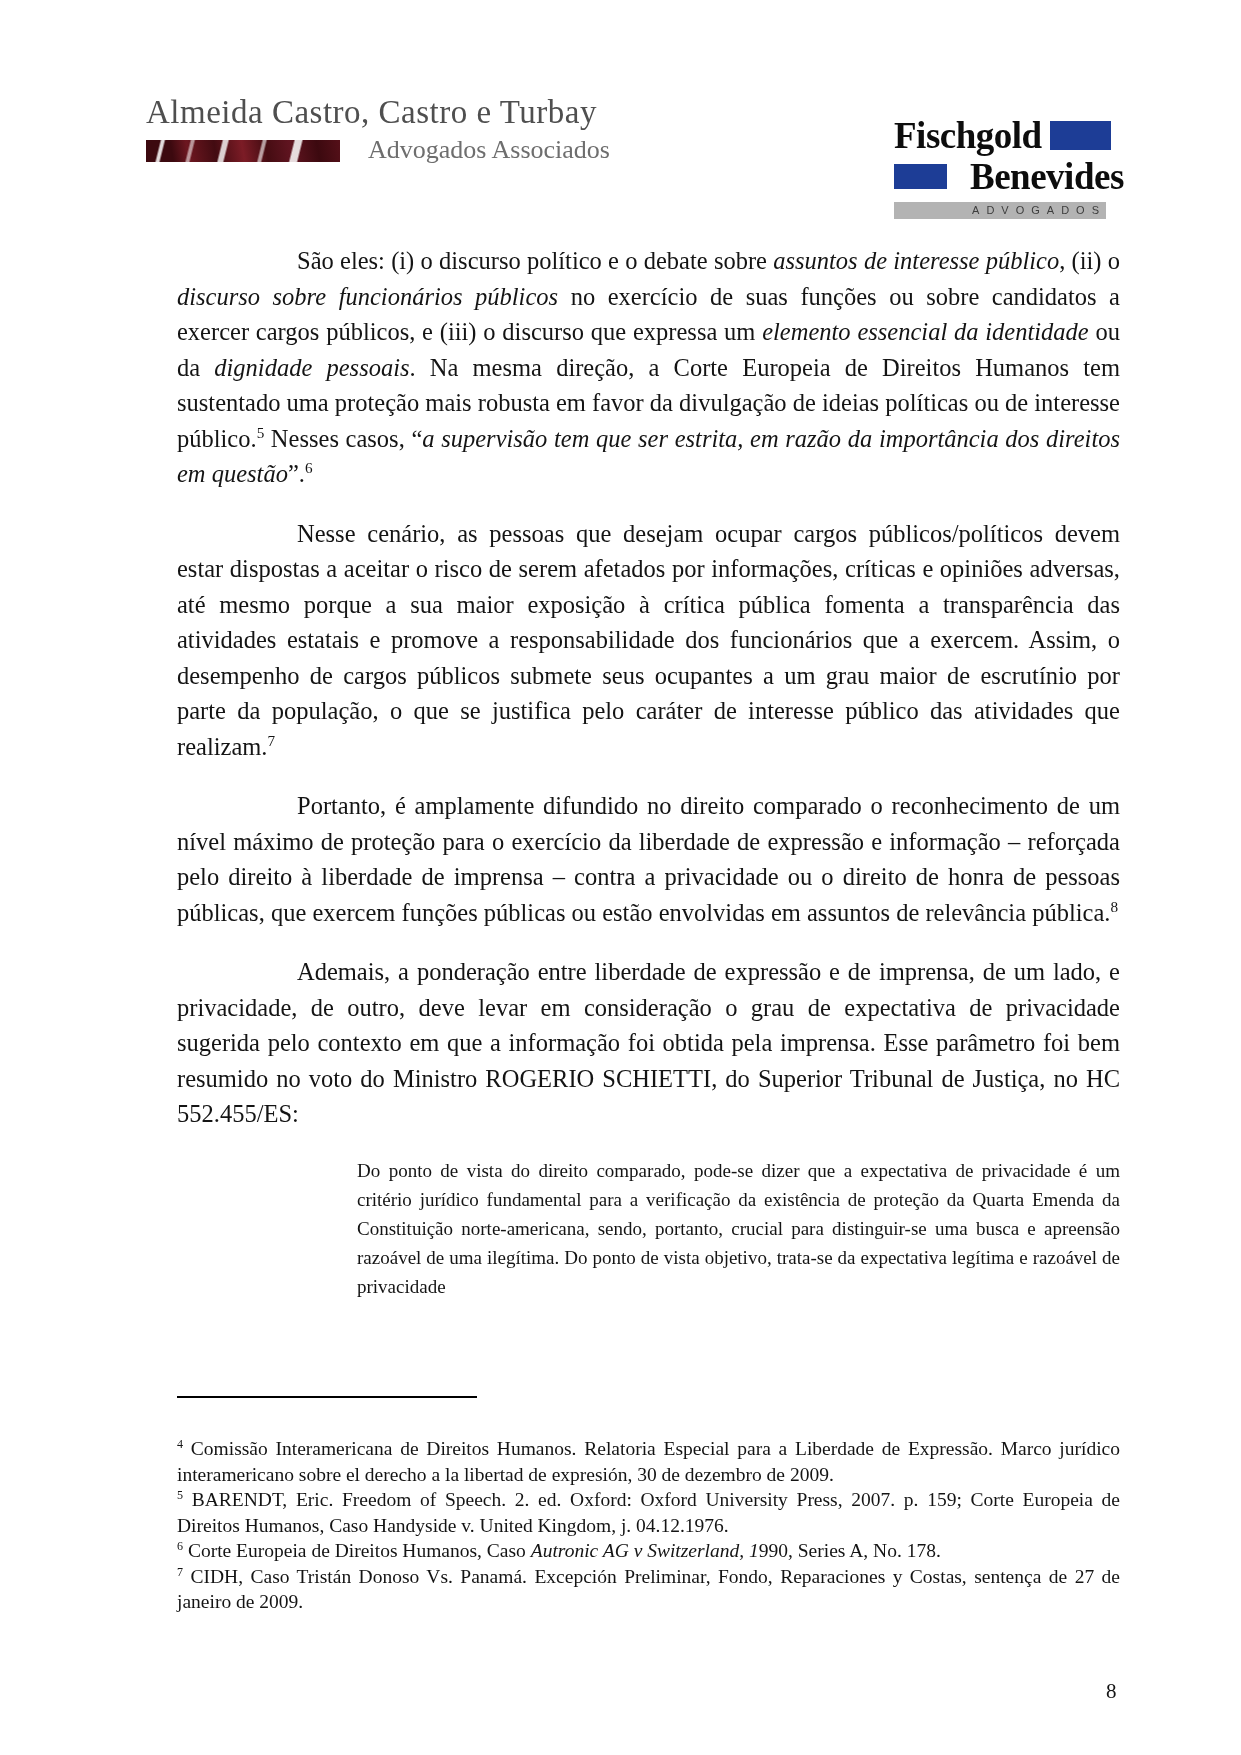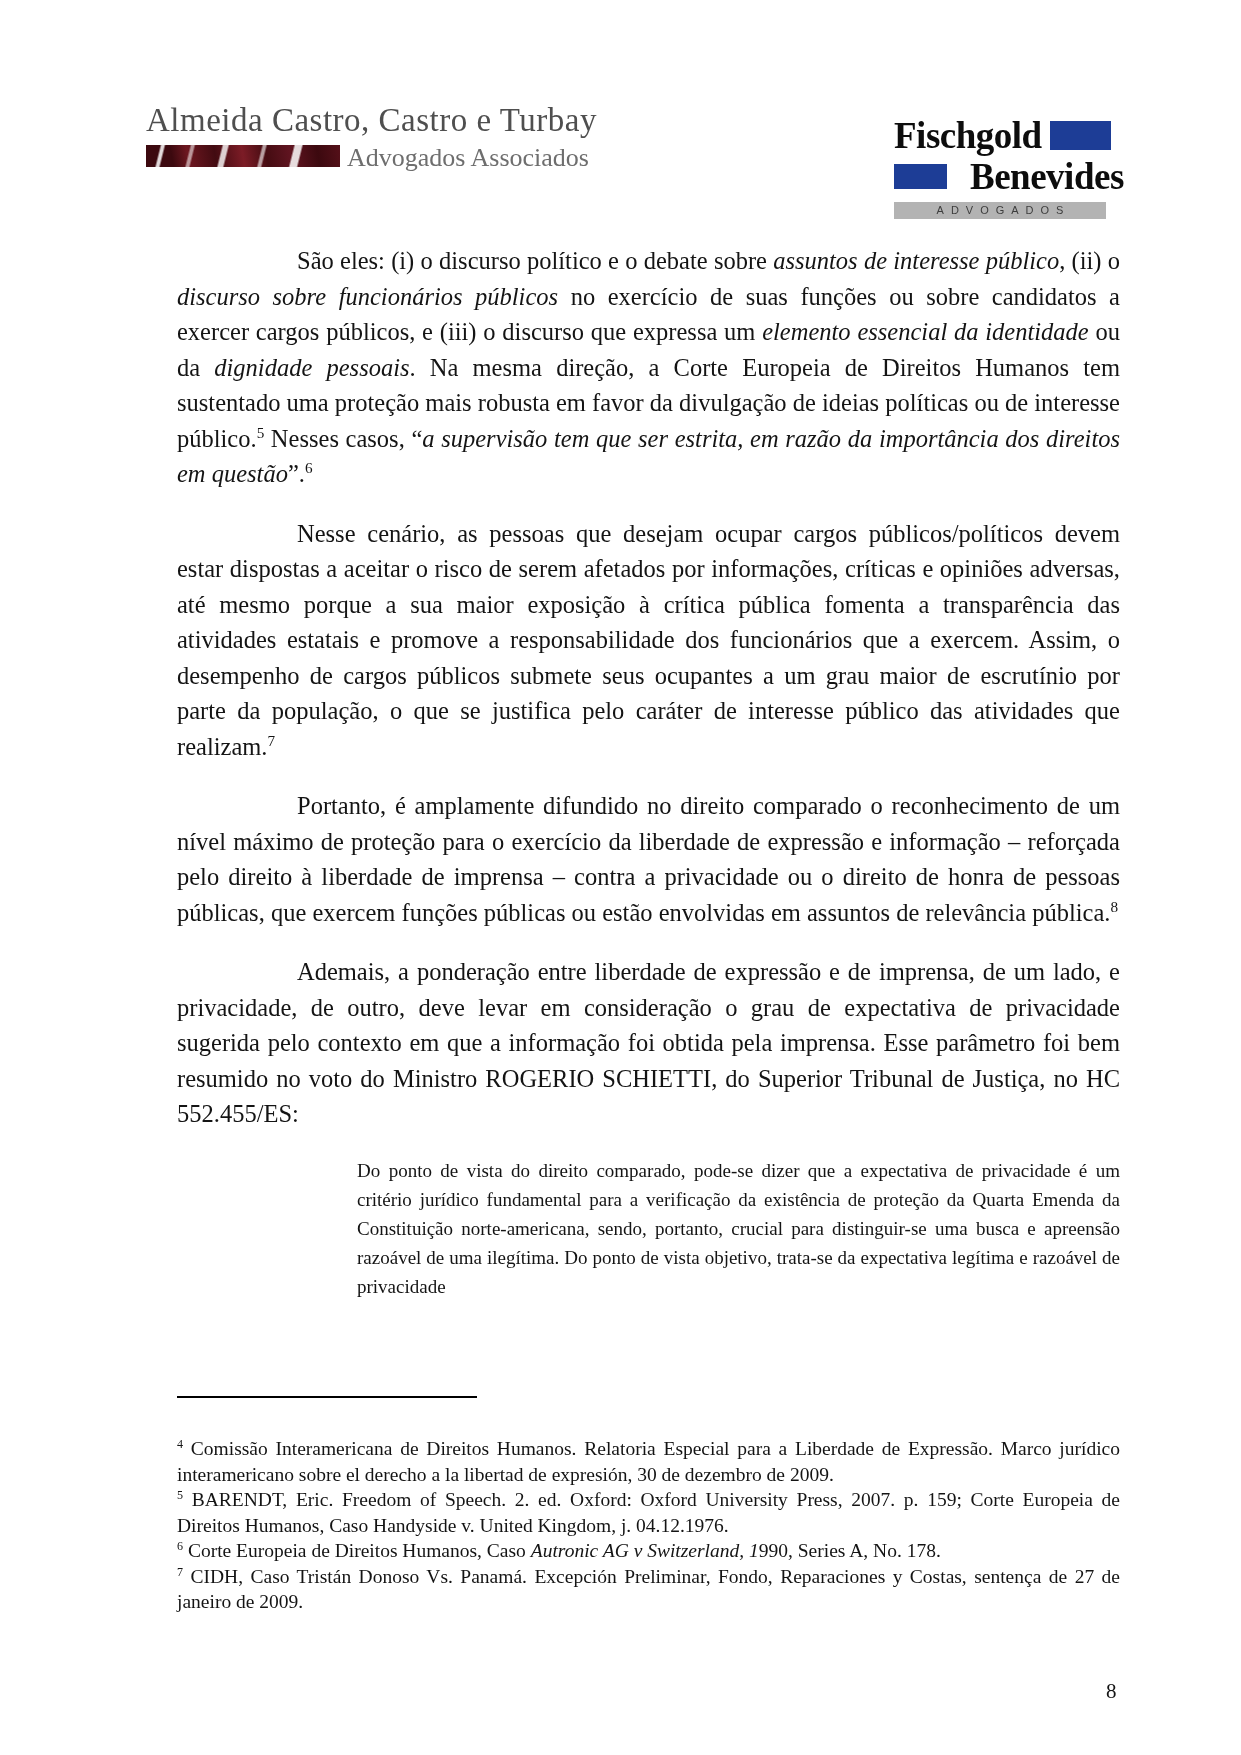--- a/index.html
+++ b/index.html
@@ -7,26 +7,26 @@
   .page{
     position:relative;
     width:1241px;height:1755px;
     background:#ffffff;
     font-family:"Liberation Serif","DejaVu Serif",serif;
     color:#141414;
     overflow:hidden;
     margin:0 auto;
   }
   
-  .hdr-left{position:absolute;left:146px;top:94px;margin-top:8px;}
+  .hdr-left{position:absolute;left:146px;top:94px;}
   .hl-title{
     font-size:33px;color:var(--logo-text-gray,#4f4f4f);
     letter-spacing:.5px;white-space:nowrap;line-height:1.1;
   }
-  .hl-row{display:flex;align-items:flex-start;gap:7px;margin-top:7px;}
+  .hl-row{display:flex;align-items:center;gap:28px;margin-top:7px;}
   .hl-bar{
     width:194px;height:22px;flex:none;
     background:
       linear-gradient(104deg,
         transparent 0 7%, rgba(255,255,255,.85) 8% 9%, transparent 10% 22%,
         rgba(255,255,255,.55) 23% 24%, transparent 25% 38%,
         rgba(255,255,255,.8) 39% 41%, transparent 42% 58%,
         rgba(255,255,255,.6) 59% 60%, transparent 61% 74%,
         rgba(255,255,255,.85) 75% 78%, transparent 79%),
       linear-gradient(80deg,
@@ -42,21 +42,21 @@
   .fr-row2{justify-content:flex-start;gap:23px;margin-top:4px;}
   .fr-name{
     font-size:37px;font-weight:bold;color:#0d0d0d;
     line-height:1;white-space:nowrap;letter-spacing:-.5px;
   }
   .fr-box1{width:61px;height:29px;background:var(--accent-blue,#1d3d96);flex:none;}
   .fr-box2{width:53px;height:25px;background:var(--accent-blue,#1d3d96);flex:none;}
   .fr-tagbar{
     margin-top:7px;width:212px;height:17px;
     background:var(--logo-bar-gray,#b3b3b3);
-    display:flex;align-items:center;justify-content:center;
+    display:flex;align-items:center;justify-content:flex-end;
   }
   .fr-tag{
     font-family:"Liberation Sans","DejaVu Sans",sans-serif;
     font-size:11px;color:#3d3d3d;letter-spacing:7px;
     line-height:1;padding-left:7px;
   }
   
   .doc-body{
     position:absolute;left:177px;top:243px;width:943px;
     font-size:24.5px;line-height:35.5px;text-align:justify;

